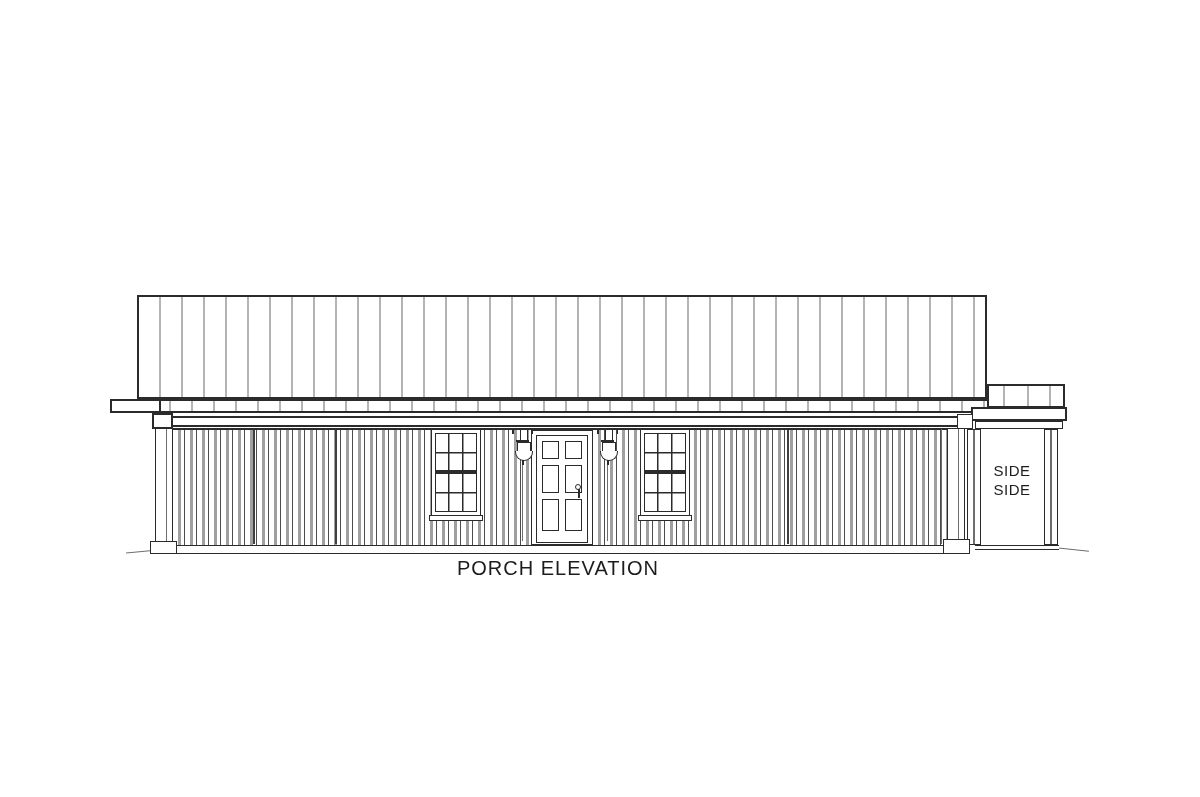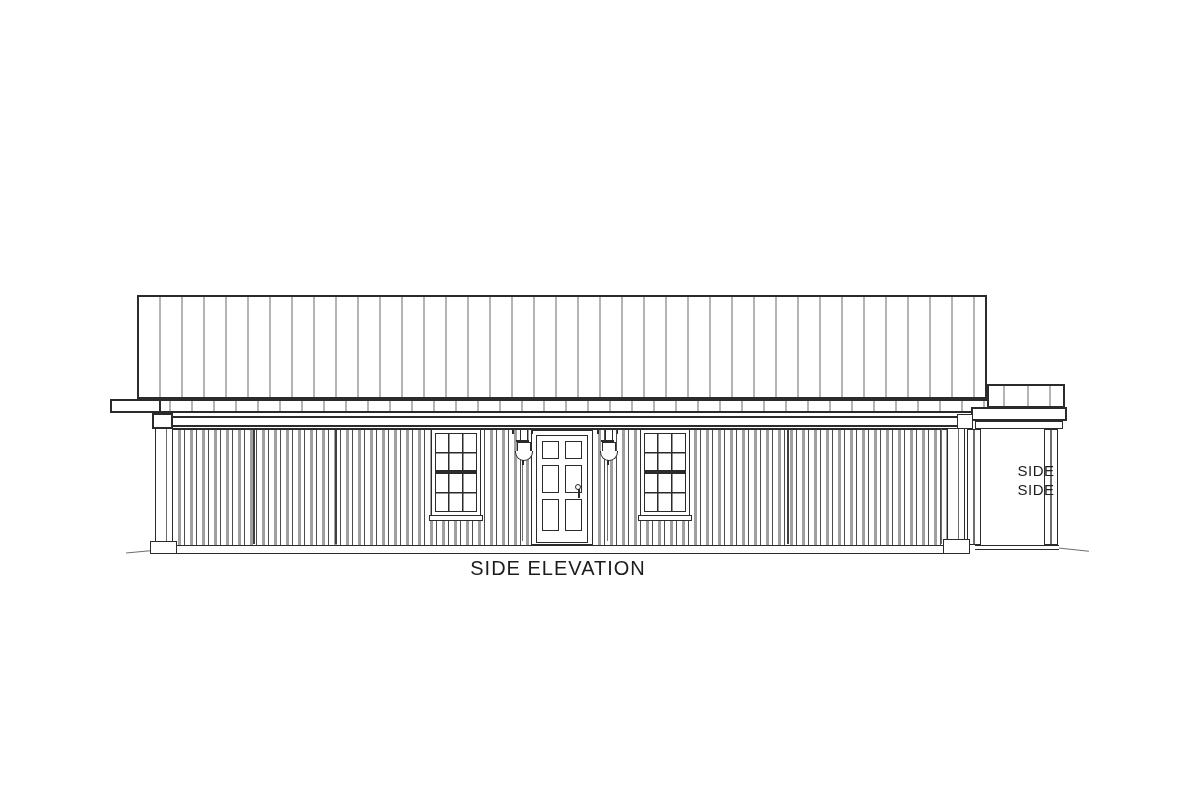--- a/index.html
+++ b/index.html
@@ -71,21 +71,21 @@
   .ground.gr{left:1056px;top:549px;width:33px;transform:rotate(6deg);}
 
   
   .porch-roof{left:987px;top:384px;width:78px;height:24px;border:2px solid var(--line);background:#fff;z-index:0;}
   .porch-fascia1{left:971px;top:407px;width:96px;height:14px;border:2px solid var(--line);background:#fff;z-index:1;}
   .porch-fascia2{left:975px;top:421px;width:88px;height:8px;border:1.5px solid var(--line);background:#fff;z-index:1;}
   .porch-post{top:429px;width:14px;height:116px;border:1.5px solid var(--line);background:#fff;z-index:2;}
   .porch-post::after{content:'';position:absolute;top:0;bottom:0;left:45%;width:1.5px;background:var(--line_soft);}
   .pp-left{left:967px;} .pp-right{left:1044px;}
   .porch-floor{left:975px;top:545px;width:84px;height:5px;border-top:1.5px solid var(--line);border-bottom:1.5px solid var(--line);background:#fff;z-index:2;}
-  .porch-label{left:977px;top:461px;width:70px;text-align:center;font-size:15px;line-height:19px;letter-spacing:.5px;color:var(--text);z-index:4;margin-left:24px;}
+  .porch-label{left:977px;top:461px;width:70px;text-align:center;font-size:15px;line-height:19px;letter-spacing:.5px;color:var(--text);z-index:4;}
 
   
   .title{left:438px;top:557px;width:240px;text-align:center;font-size:20px;letter-spacing:1px;color:var(--text);z-index:4;}
 
   .gen-line{position:absolute;box-sizing:border-box;}
 </style>
 </head>
 <body>
 
 <div class="sheet">
@@ -163,21 +163,21 @@
   <div class="abs porch-fascia1"></div>
   <div class="abs porch-fascia2"></div>
   <div class="abs porch-post pp-left"></div>
   <div class="abs porch-post pp-right"></div>
   <div class="abs porch-floor"></div>
   <div class="abs porch-label">
     <div>SIDE</div>
     <div>SIDE</div>
   </div>
 
-  <div class="abs title">SIDE ELEVATION</div>
+  <div class="abs title">PORCH ELEVATION</div>
 
 <div class="gen-line" style="left: 363px; top: 298px; width: 1.5px; height: 99px; background: var(--line_soft);"></div>
     <div class="gen-line" style="left: 652px; top: 298px; width: 1.5px; height: 99px; background: var(--line_soft);"></div>
     <div class="gen-line" style="left: 697px; top: 298px; width: 1.5px; height: 99px; background: var(--line_soft);"></div>
     <div class="gen-line" style="left: 742px; top: 298px; width: 1.5px; height: 99px; background: var(--line_soft);"></div>
     <div class="gen-line" style="left: 923px; top: 298px; width: 1.5px; height: 99px; background: var(--line_soft);"></div>
     <div class="gen-line" style="left: 1003px; top: 386px; width: 2px; height: 20px; background: var(--rib);"></div>
     <div class="gen-line" style="left: 1027px; top: 386px; width: 2px; height: 20px; background: var(--rib);"></div>
     <div class="gen-line" style="left: 1049px; top: 386px; width: 2px; height: 20px; background: var(--rib);"></div>
     <div class="gen-line" style="left: 253px; top: 430px; width: 2px; height: 114px; background: rgb(63, 63, 63);"></div>

